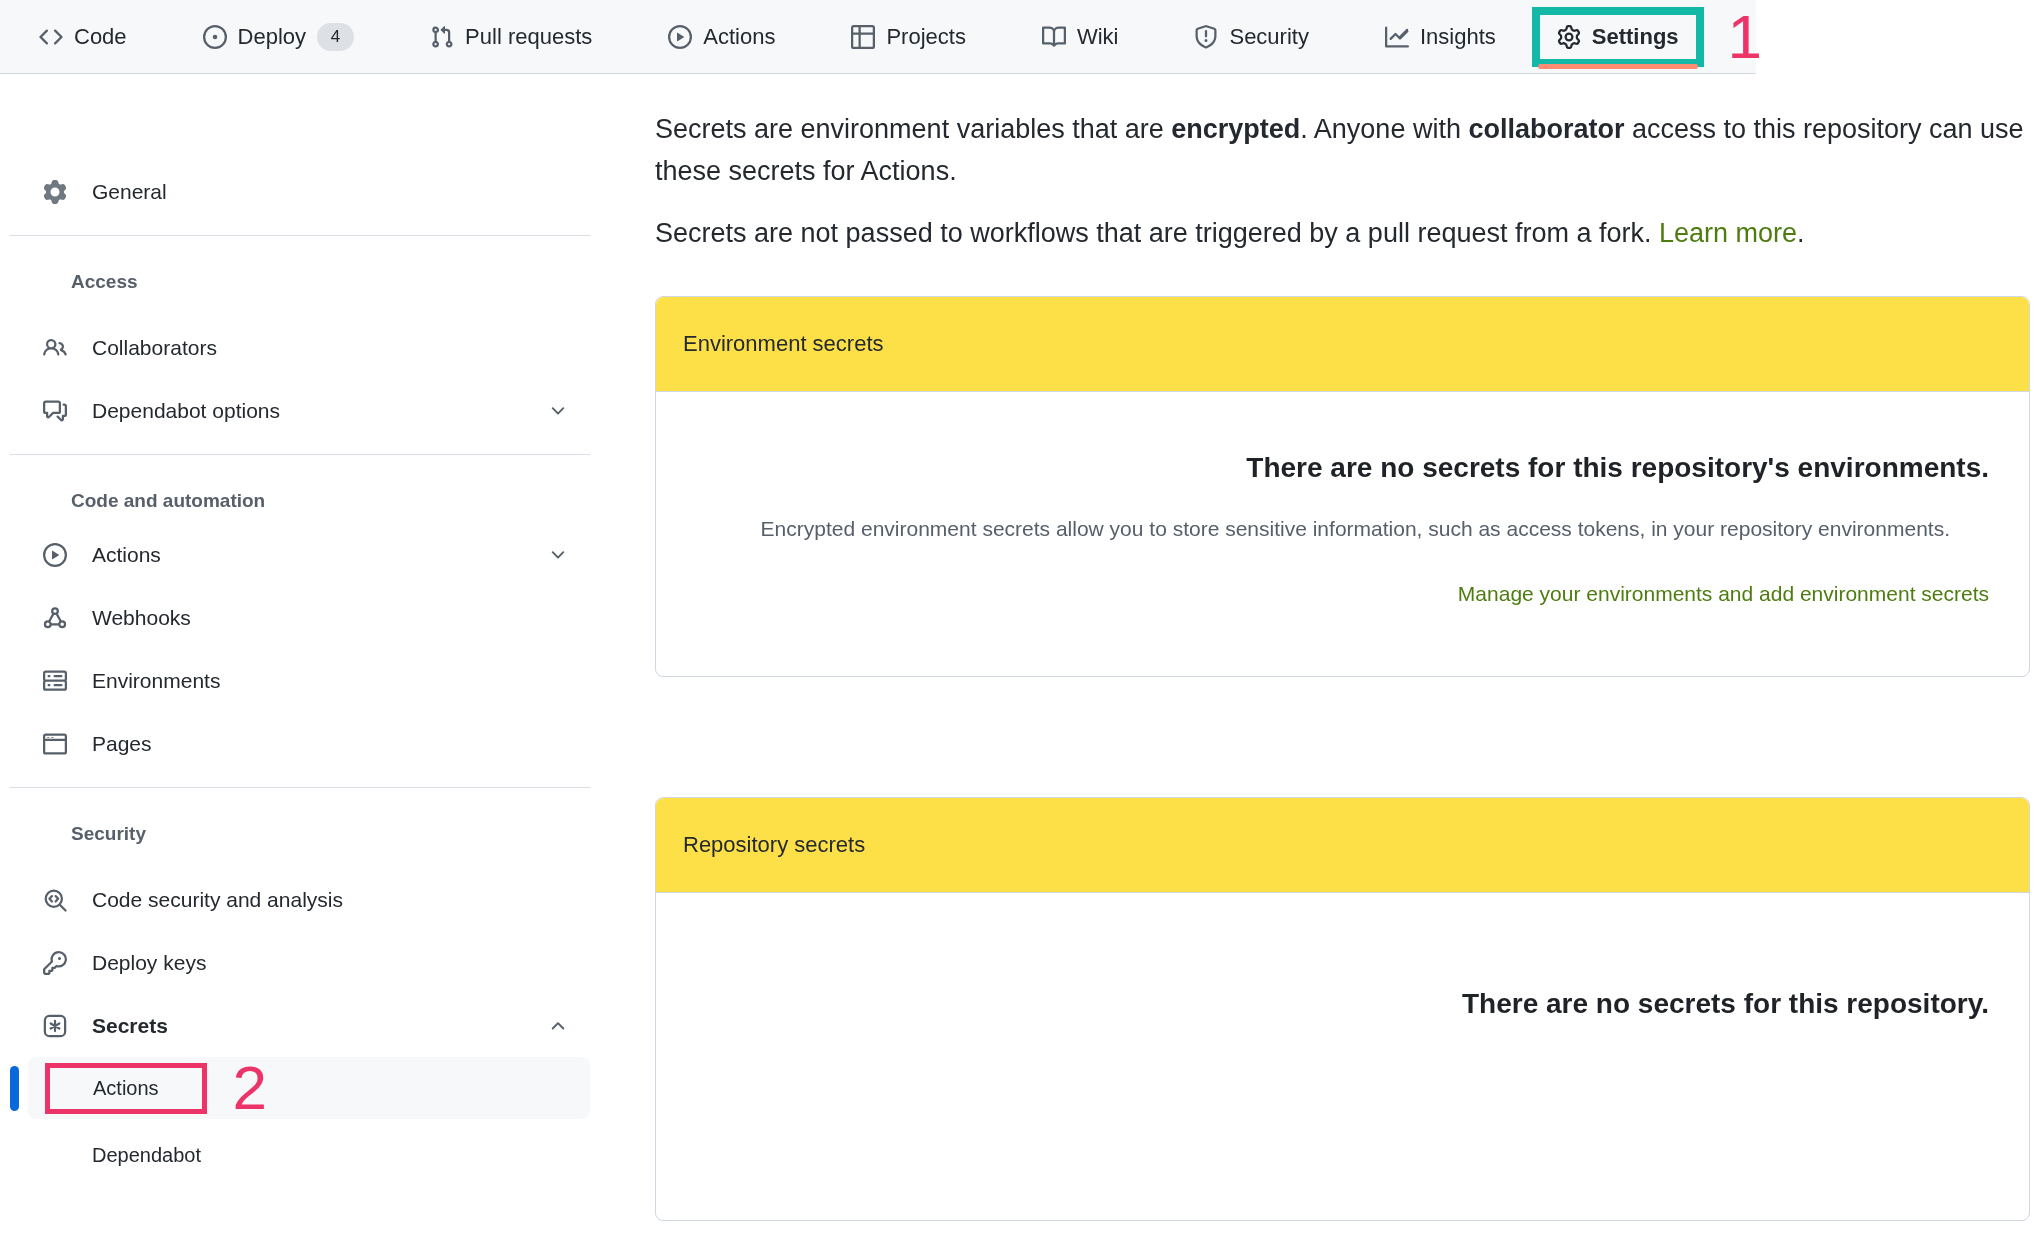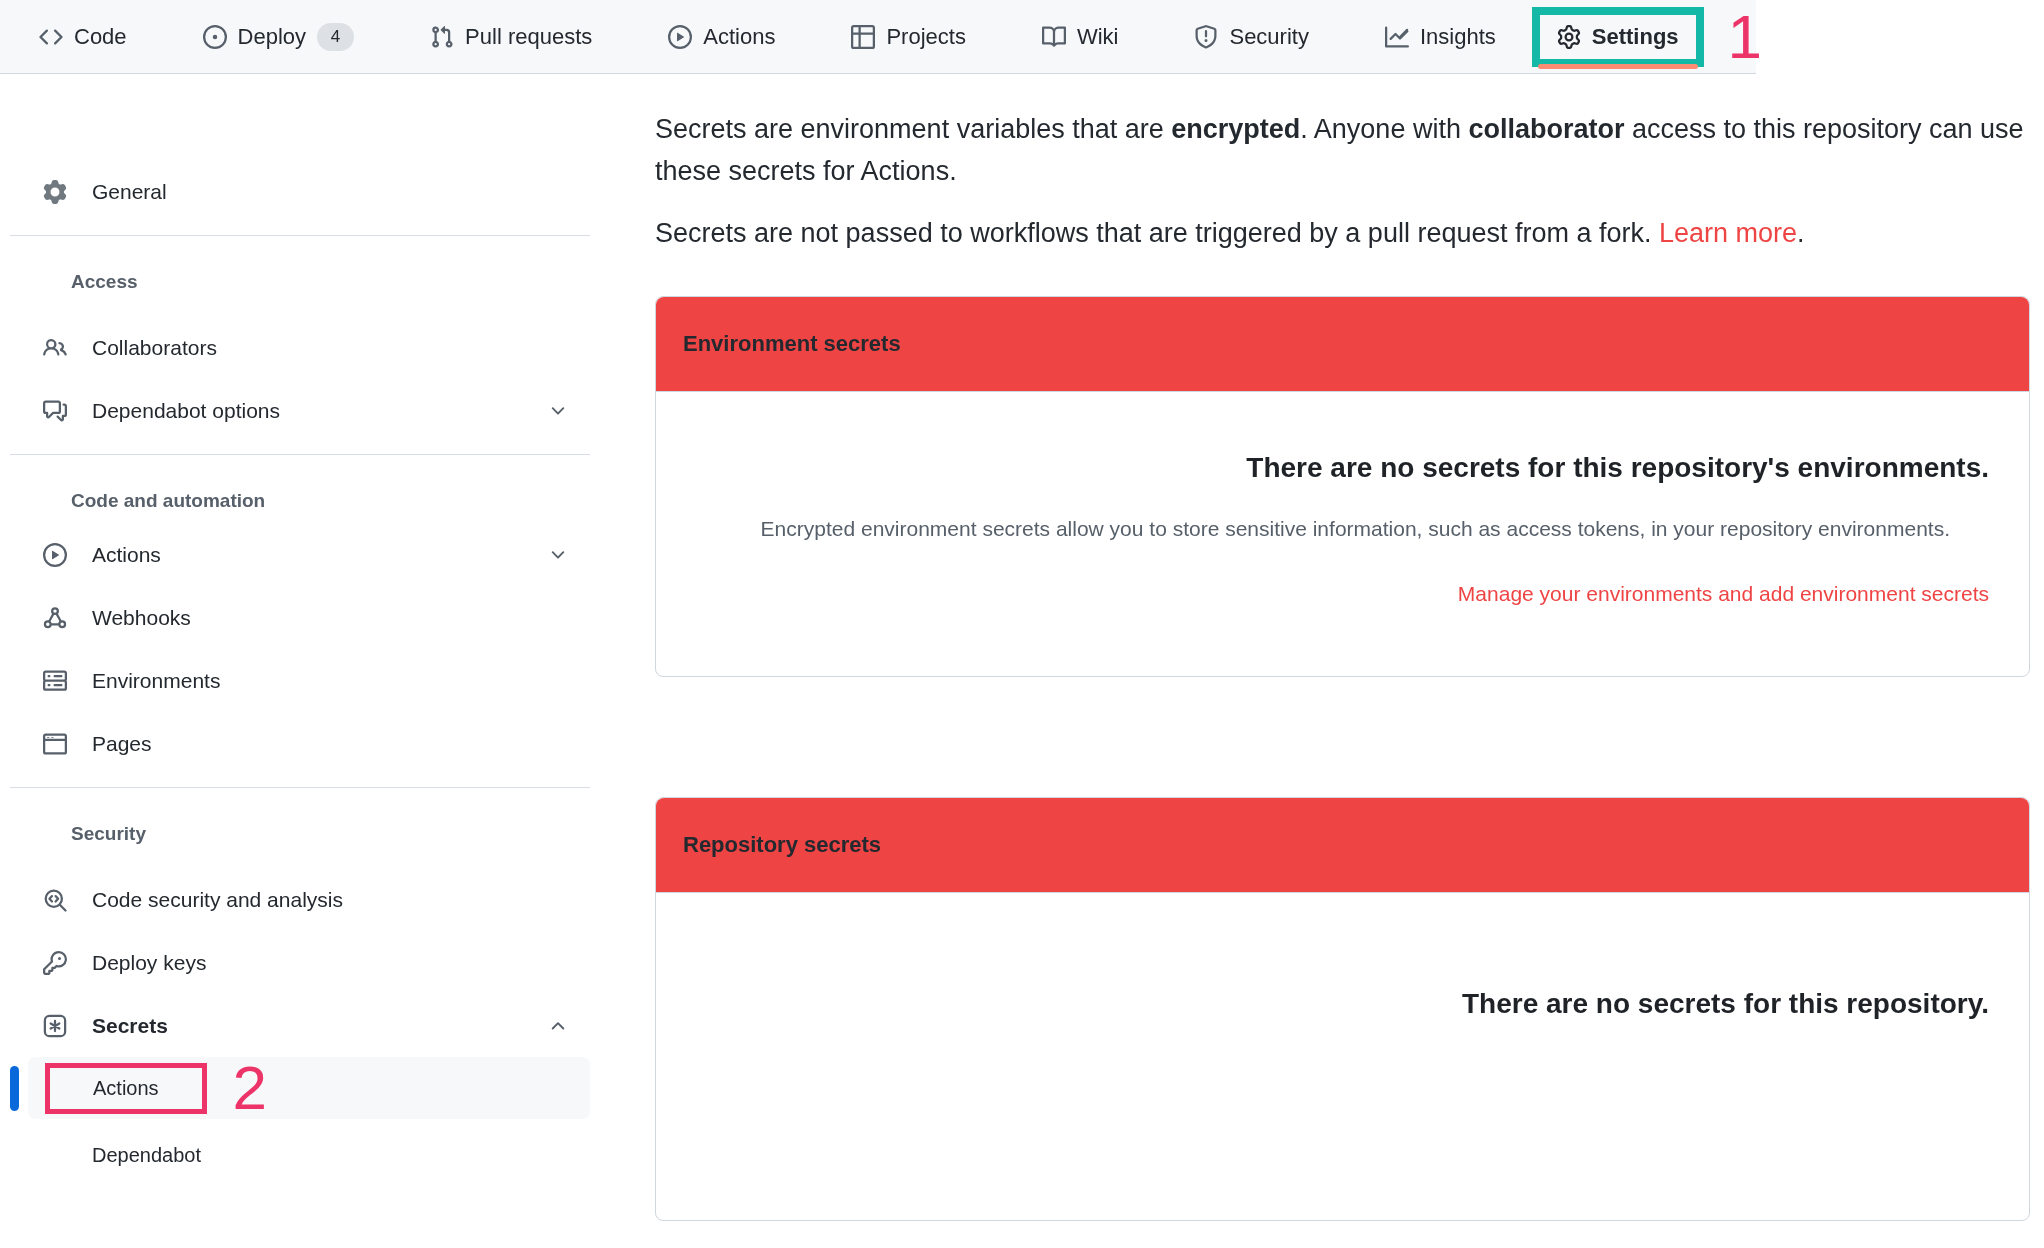--- a/index.html
+++ b/index.html
@@ -52,25 +52,25 @@
   .header-annot { margin-right:18px; }
   .annot-box-btn { border:4px solid #ec3468; padding:13px 15px; position:relative; }
   .btn-secondary { background:#f6f8fa; border:1px solid rgba(27,31,36,0.18); border-radius:8px;
                    padding:11px 23px; font-size:20px; font-weight:600; color:#24292f;
                    font-family:"Liberation Sans", sans-serif; cursor:pointer; }
   .cursor-arrow { position:absolute; right:10px; bottom:-22px; width:40px; height:40px; }
 
   .para { margin-top:34px; font-size:27px; line-height:42px; color:#24292f; }
   .para.second { margin-top:20px; }
   .para b { font-weight:700; }
-  .link { color:#ef4444; cursor:pointer; }
+  .link { color:#4d7c0f; cursor:pointer; }
 
   .card { margin-top:42px; border:1px solid #d0d7de; border-radius:8px; background:#fff; }
-  .card-header { background:#ef4444; border-bottom:1px solid #d0d7de; border-radius:8px 8px 0 0;
-                 padding:34px 27px; font-size:22px; font-weight:700; color:#24292f; }
+  .card-header { background:#fde047; border-bottom:1px solid #d0d7de; border-radius:8px 8px 0 0;
+                 padding:34px 27px; font-size:22px; font-weight:400; color:#24292f; }
   .card-body { padding:60px 40px 70px; text-align:right; }
   .empty-title { font-size:28px; font-weight:700; color:#1f2328; }
   .empty-desc { margin:24px auto 0; max-width:1215px; font-size:21px; line-height:42px; color:#57606a; }
   .card-link { display:inline-block; margin-top:32px; font-size:21px; }
   .card-repo { margin-top:120px; }
   .card-repo .card-body { padding:95px 40px 200px; }
 </style>
 </head>
 <body>
 

